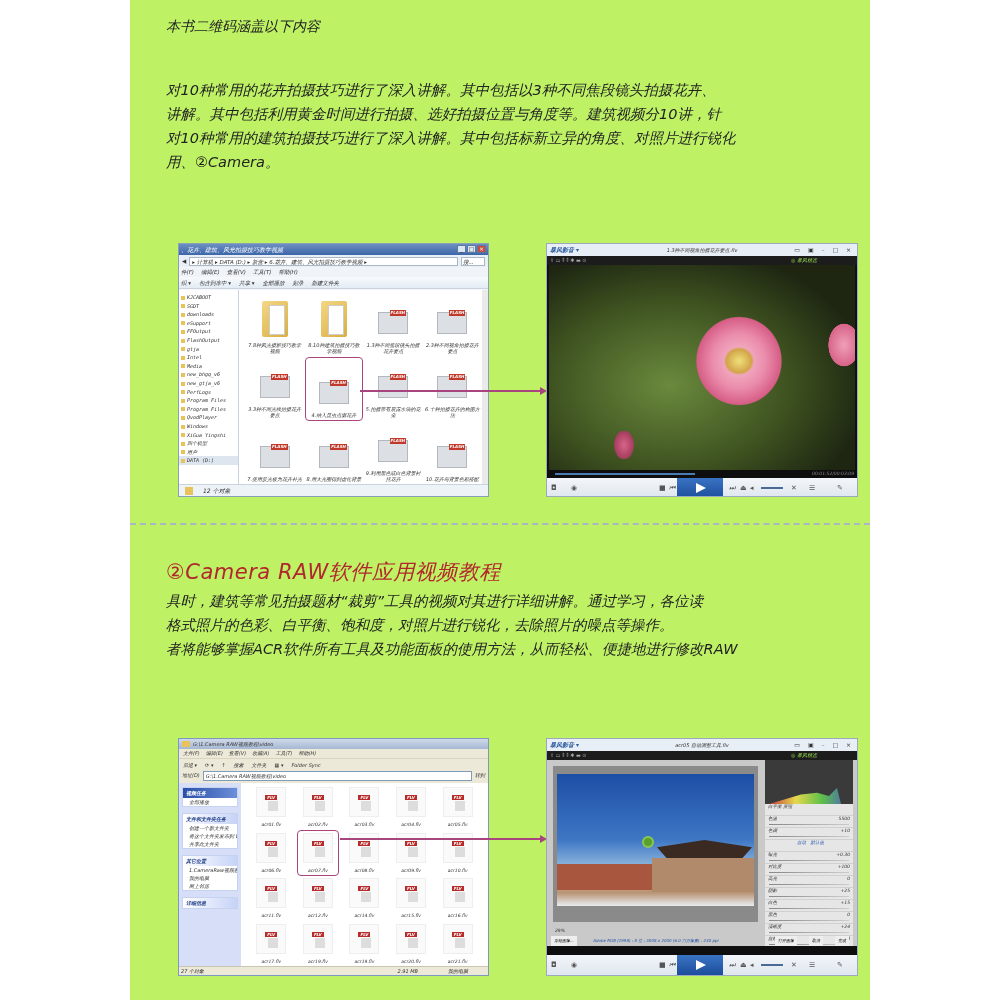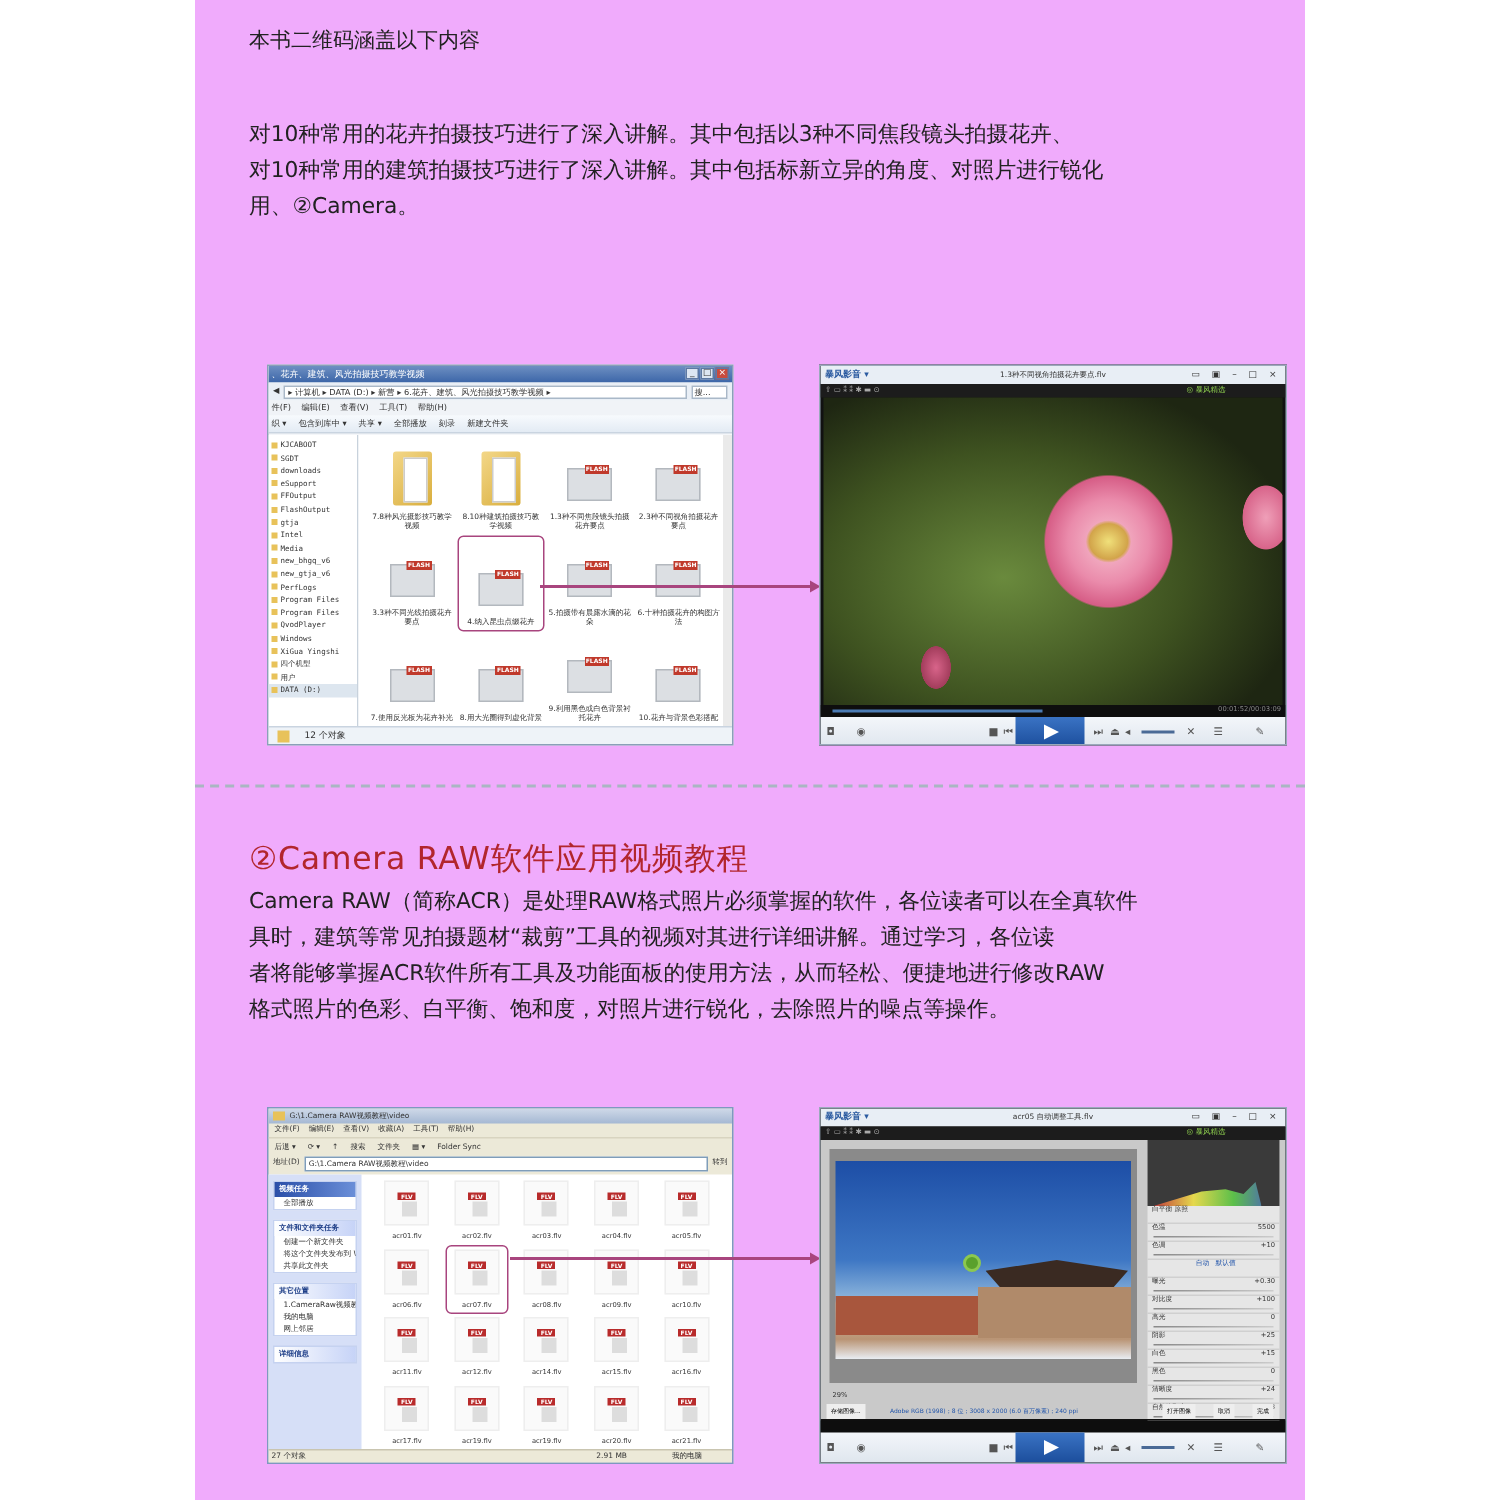--- a/index.html
+++ b/index.html
@@ -1,18 +1,18 @@
 <!DOCTYPE html>
 <html><head>
 <meta charset="utf-8">
 <style>
   * { box-sizing: border-box; margin: 0; padding: 0; }
   html, body { width: 1000px; height: 1000px; background: #ffffff; overflow: hidden; }
   body { font-family: "DejaVu Sans", "Liberation Sans", sans-serif; position: relative; }
-  .page { position: absolute; left: 130px; top: 0; width: 740px; height: 1000px; background: #f0abfc; }
+  .page { position: absolute; left: 130px; top: 0; width: 740px; height: 1000px; background: #bef264; font-style: italic; }
   .intro { position: absolute; left: 36px; top: 18px; font-size: 14px; color: #222; }
   .h1 { position: absolute; left: 36px; font-size: 21px; color: #b2262d; letter-spacing: 0.5px; white-space: nowrap; }
   .para { position: absolute; left: 36px; width: 672px; font-size: 14.5px; line-height: 24px; color: #222; }
   .para span { display: block; white-space: nowrap; text-align: justify; }
   .divider { position: absolute; left: 0; top: 523px; width: 740px; border-top: 2px dashed #a9b6c2; }
 
   
   .win7 { position: absolute; left: 48px; top: 243px; width: 311px; height: 254px; background: #f4f6f9; border: 1px solid #8aa0b8; overflow: hidden; font-size: 5.5px; color: #333; }
   .win7 .title { height: 11px; background: linear-gradient(#6d8fc2,#3c66a8); color: #fff; padding-left: 2px; line-height: 11px; font-size: 6px; }
   .win7 .title .ctrls { position: absolute; right: 2px; top: 1px; display: flex; gap: 1px; }
@@ -102,20 +102,21 @@
   .arrowhead { position: absolute; width: 0; height: 0; border-left: 7px solid #a8457e; border-top: 4px solid transparent; border-bottom: 4px solid transparent; }
 </style>
 </head>
 <body>
 
 <div class="page">
   <div class="intro">本书二维码涵盖以下内容</div>
 
   <div class="para" style="top:78px">
     <span>对10种常用的花卉拍摄技巧进行了深入讲解。其中包括以3种不同焦段镜头拍摄花卉、</span>
+    <span>讲解。其中包括利用黄金时间进行拍摄、选好拍摄位置与角度等。建筑视频分10讲，针</span>
     <span>对10种常用的建筑拍摄技巧进行了深入讲解。其中包括标新立异的角度、对照片进行锐化</span>
     <span>用、②Camera。</span>
   </div>
 
   <div class="win7">
     <div class="title">
       <span>、花卉、建筑、风光拍摄技巧教学视频</span>
       <span class="ctrls">
         <span class="ctrl">_</span>
         <span class="ctrl">□</span>
@@ -253,24 +254,23 @@
       <span class="cicon" style="left:244px">✕</span>
       <span class="cicon" style="left:262px">☰</span>
       <span class="cicon" style="left:290px">✎</span>
     </div>
   </div>
 
   <div class="divider"></div>
 
   <div class="h1" style="top:558px">②Camera RAW软件应用视频教程</div>
   <div class="para" style="top:589px">
-    <span>Camera  RAW（简称ACR）是处理RAW格式照片必须掌握的软件，各位读者可以在全真软件</span>
     <span>具时，建筑等常见拍摄题材“裁剪”工具的视频对其进行详细讲解。通过学习，各位读</span>
+    <span>格式照片的色彩、白平衡、饱和度，对照片进行锐化，去除照片的噪点等操作。</span>
     <span>者将能够掌握ACR软件所有工具及功能面板的使用方法，从而轻松、便捷地进行修改RAW</span>
-    <span>格式照片的色彩、白平衡、饱和度，对照片进行锐化，去除照片的噪点等操作。</span>
   </div>
 
   <div class="winxp">
     <div class="title">G:\1.Camera RAW视频教程\video</div>
     <div class="menubar">
       <span>文件(F)</span>
       <span>编辑(E)</span>
       <span>查看(V)</span>
       <span>收藏(A)</span>
       <span>工具(T)</span>

